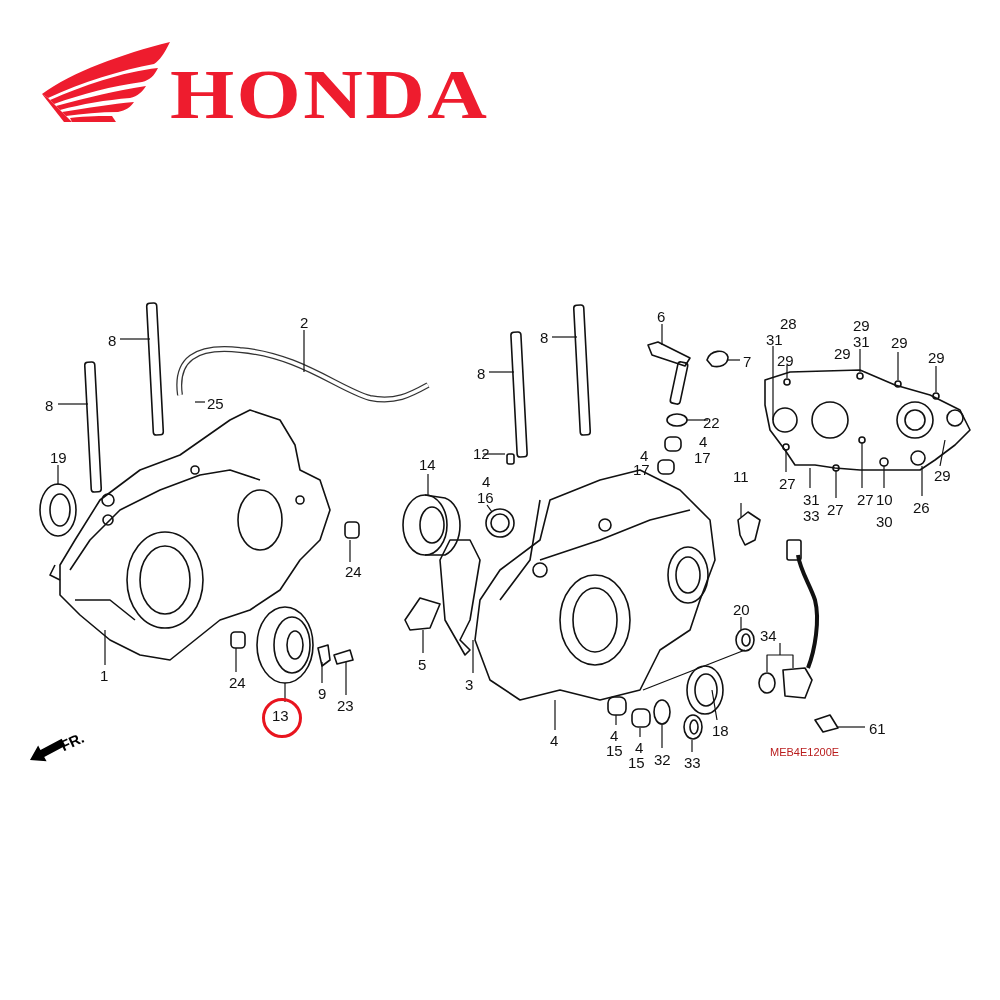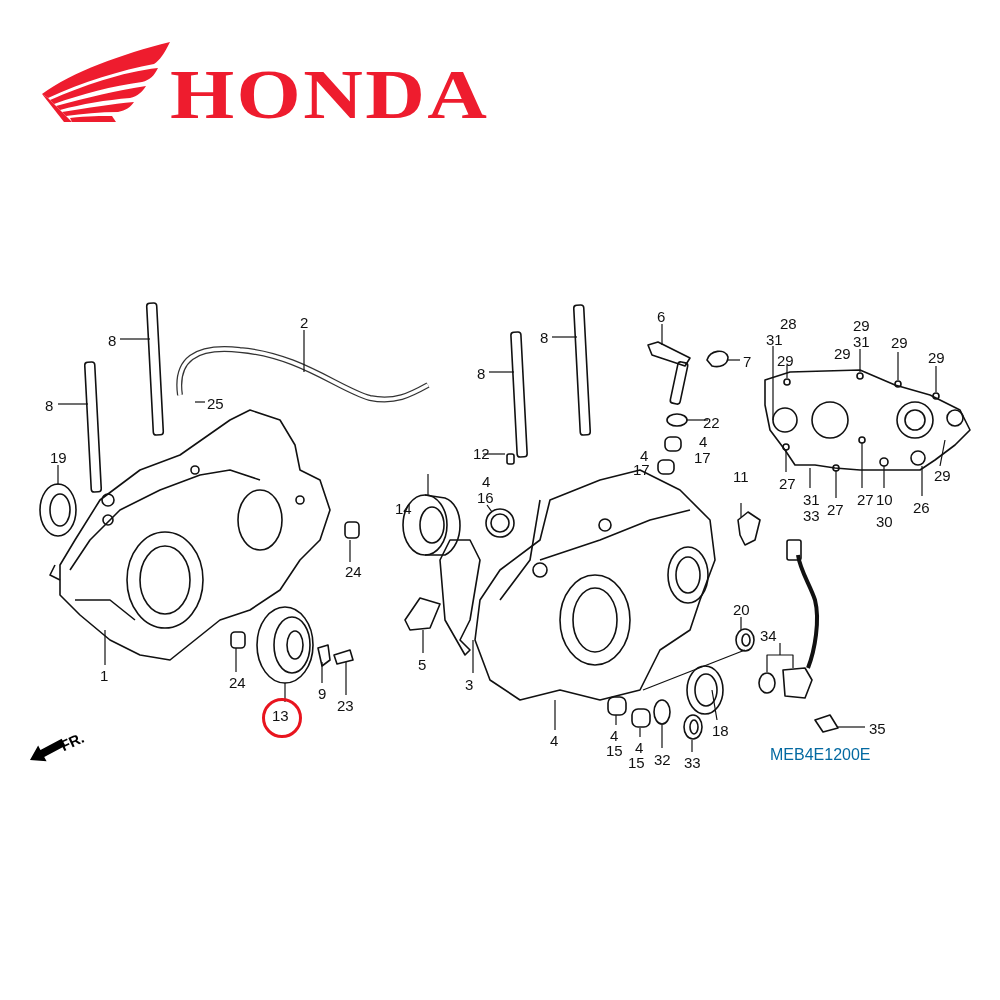--- a/index.html
+++ b/index.html
@@ -1,21 +1,21 @@
 <!DOCTYPE html>
 <html><head>
 <meta charset="utf-8">
 <style>
   html,body{margin:0;padding:0;background:#ffffff;}
   body{width:1000px;height:1000px;position:relative;overflow:hidden;font-family:"Liberation Sans",sans-serif;}
   #logo{position:absolute;left:42px;top:42px;width:500px;height:80px;}
   #logo-text{position:absolute;left:170px;top:60px;font-family:"Liberation Serif",serif;font-weight:bold;font-size:70px;color:#ee1c2e;letter-spacing:2px;line-height:1;transform:scaleX(1.18);transform-origin:left top;}
   #diagram{position:absolute;left:0;top:0;width:1000px;height:1000px;}
   .lbl{position:absolute;font-size:15px;color:#111;line-height:1;text-align:center;}
-  .code{position:absolute;font-size:16px;color:#0369a1;}
+  .code{position:absolute;font-size:11px;color:#b91c1c;}
   .highlight{position:absolute;width:34px;height:34px;border:3px solid #e8141e;border-radius:50%;}
   .fr{position:absolute;font-weight:bold;font-size:15px;color:#000;transform:rotate(-25deg);}
 </style>
 </head>
 <body>
 
 <div id="logo">
   <svg width="130" height="80" viewBox="0 0 130 80" style="position:absolute;left:0;top:0;">
     <g fill="#ee1c2e">
       <path d="M0,52 C30,30 80,12 128,0 C122,12 118,18 112,22 C80,28 40,40 6,56 Z"></path>
@@ -230,21 +230,21 @@
     <div class="lbl" style="left: 743px; top: 354px;">7</div>
     <div class="lbl" style="left: 108px; top: 333px;">8</div>
     <div class="lbl" style="left: 45px; top: 398px;">8</div>
     <div class="lbl" style="left: 477px; top: 366px;">8</div>
     <div class="lbl" style="left: 540px; top: 330px;">8</div>
     <div class="lbl" style="left: 318px; top: 686px;">9</div>
     <div class="lbl" style="left: 876px; top: 492px;">10</div>
     <div class="lbl" style="left: 733px; top: 469px;">11</div>
     <div class="lbl" style="left: 473px; top: 446px;">12</div>
     <div class="lbl" style="left: 272px; top: 708px;">13</div>
-    <div class="lbl" style="left: 395px; top: 457px; margin-top: 44px;">14</div>
+    <div class="lbl" style="left: 419px; top: 457px;">14</div>
     <div class="lbl" style="left: 606px; top: 743px;">15</div>
     <div class="lbl" style="left: 628px; top: 755px;">15</div>
     <div class="lbl" style="left: 477px; top: 490px;">16</div>
     <div class="lbl" style="left: 633px; top: 462px;">17</div>
     <div class="lbl" style="left: 694px; top: 450px;">17</div>
     <div class="lbl" style="left: 712px; top: 723px; text-align: center;">18</div>
     <div class="lbl" style="left: 50px; top: 450px;">19</div>
     <div class="lbl" style="left: 733px; top: 602px;">20</div>
     <div class="lbl" style="left: 684px; top: 755px;">33</div>
     <div class="lbl" style="left: 703px; top: 415px;">22</div>
@@ -263,16 +263,16 @@
     <div class="lbl" style="left: 891px; top: 335px;">29</div>
     <div class="lbl" style="left: 928px; top: 350px;">29</div>
     <div class="lbl" style="left: 934px; top: 468px;">29</div>
     <div class="lbl" style="left: 876px; top: 514px;">30</div>
     <div class="lbl" style="left: 766px; top: 332px;">31</div>
     <div class="lbl" style="left: 853px; top: 334px;">31</div>
     <div class="lbl" style="left: 803px; top: 492px;">31</div>
     <div class="lbl" style="left: 654px; top: 752px;">32</div>
     <div class="lbl" style="left: 803px; top: 508px;">33</div>
     <div class="lbl" style="left: 760px; top: 628px;">34</div>
-    <div class="lbl" style="left: 869px; top: 721px;">35</div>
+    <div class="lbl" style="left: 869px; top: 721px;">61</div>
   </div>
 
 <div class="code" style="left:770px;top:746px;">MEB4E1200E</div>
 
 </body></html>

